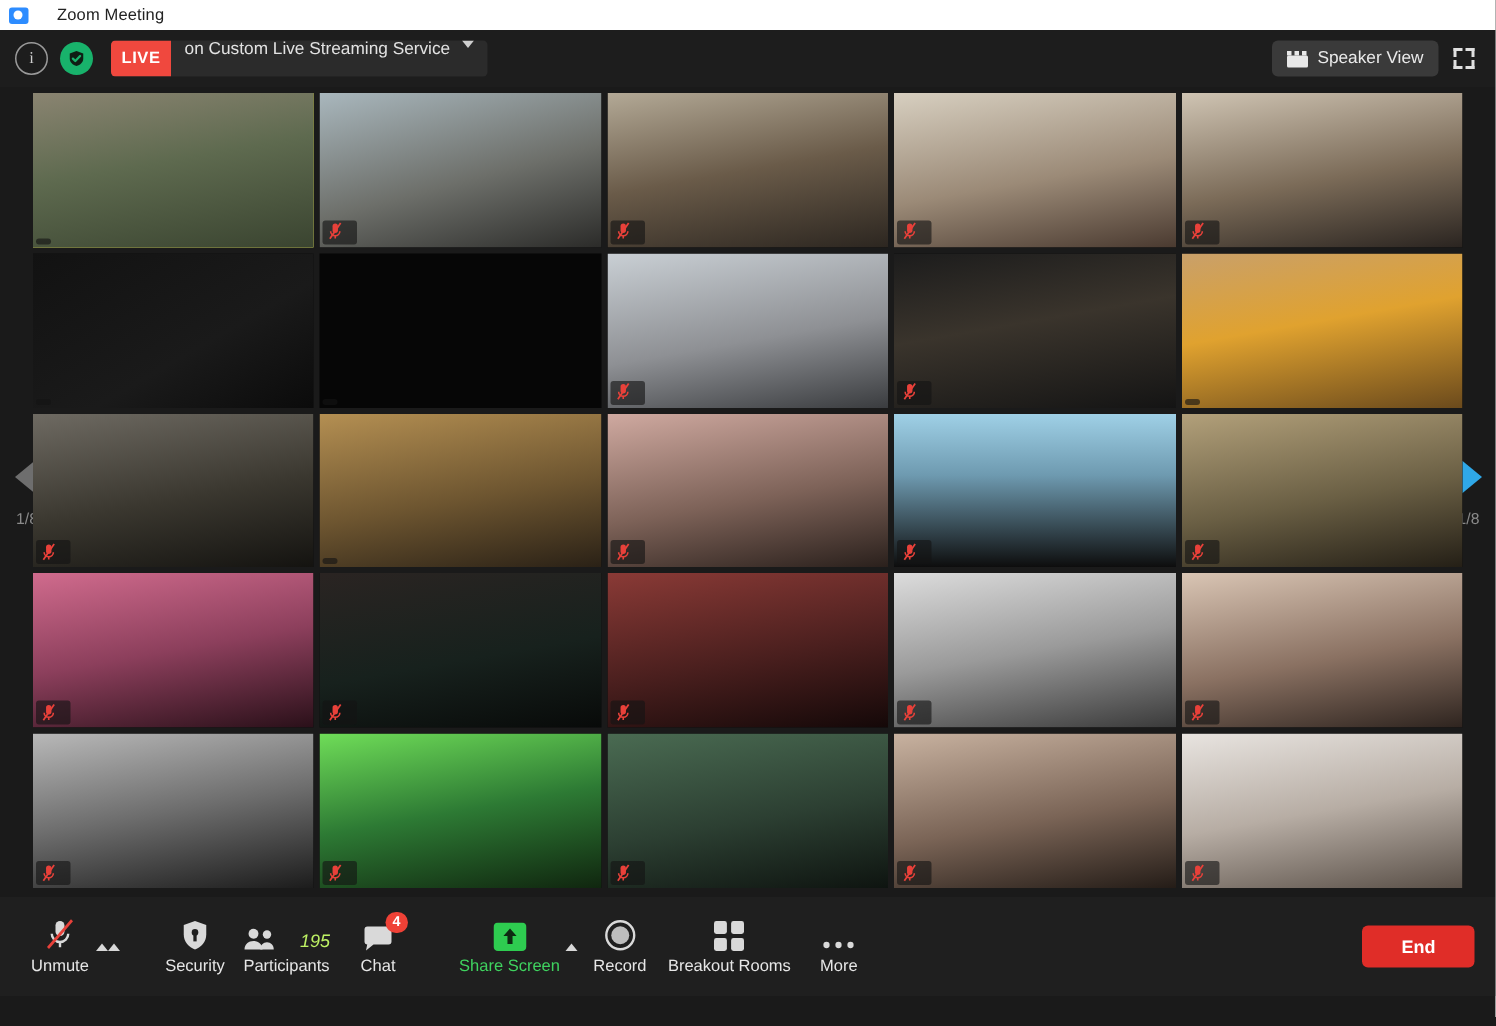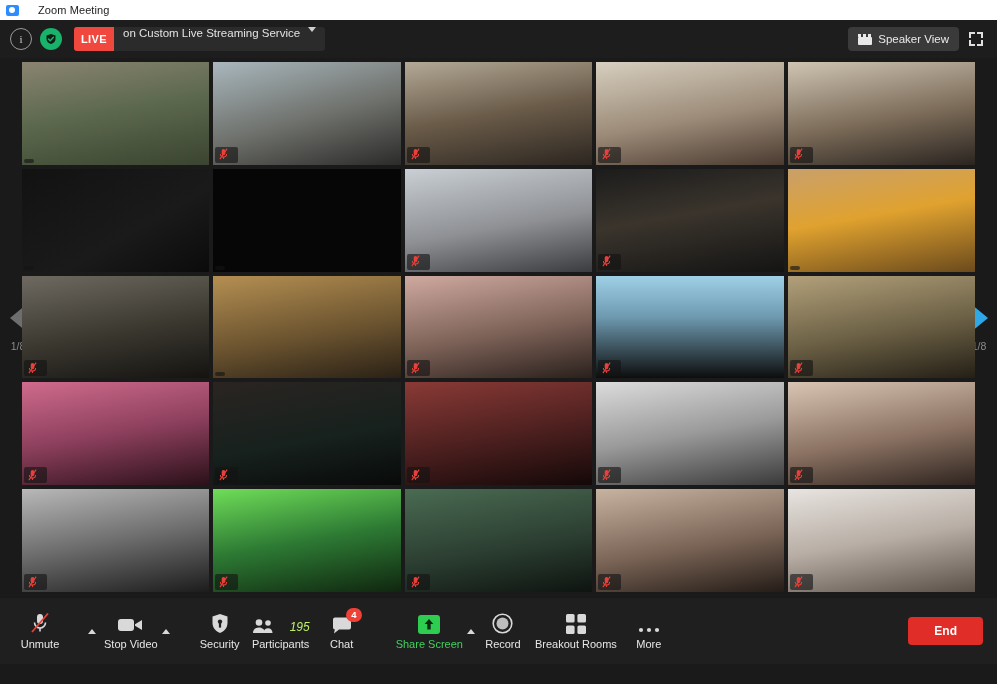--- a/index.html
+++ b/index.html
@@ -452,44 +452,35 @@
               <line x1="1" y1="12.2" x2="9" y2="0.6" stroke="#e8413a" stroke-width="1.3"></line>
             </svg>
             <span class="lbl"></span>
           </div>
         </div>
       </div>
   </div>
 
   <div class="toolbar">
     <div id="tools" style="display:flex;align-items:center;">
-        <div style="display: flex; align-items: center; gap: 24px;">
+        <div style="display: flex; align-items: center;">
           <div class="tool">
             <div class="ic">
               <svg width="20" height="22" viewBox="0 0 20 22">
                 <rect x="7" y="2" width="6" height="10" rx="3" fill="#d9d9d9"></rect>
                 <path d="M4.5 10.5a5.5 5.5 0 0 0 11 0" stroke="#d9d9d9" stroke-width="1.6" fill="none"></path>
                 <line x1="10" y1="16" x2="10" y2="19.5" stroke="#d9d9d9" stroke-width="1.6"></line>
                 <line x1="2" y1="20" x2="18" y2="1.5" stroke="#e8413a" stroke-width="1.8"></line>
               </svg>
             </div>
             <div class="tl">Unmute</div>
           </div>
           <div class="chev"></div>
         </div>
         <div style="display: flex; align-items: center;">
-          <div class="tool">
-            <div class="ic">
-              <svg width="26" height="18" viewBox="0 0 26 18">
-                <rect x="0" y="3" width="16" height="12" rx="3" fill="#d9d9d9"></rect>
-                <path d="M17 8.2 L24 4 V14 L17 9.8 Z" fill="#d9d9d9"></path>
-              </svg>
-            </div>
-            <div class="tl">Stop Video</div>
-          </div>
           <div class="chev"></div>
           <div class="sep"></div>
         </div>
         <div style="display: flex; align-items: flex-end;">
           <div class="tool">
             <div class="ic">
               <svg width="18" height="21" viewBox="0 0 18 21">
                 <path d="M9 1 L16.5 3.6 V10 C16.5 15 13 18.6 9 20 C5 18.6 1.5 15 1.5 10 V3.6 Z" fill="#d9d9d9"></path>
                 <circle cx="9" cy="8.6" r="2.2" fill="#1f1f1f"></circle>
                 <rect x="7.9" y="9.6" width="2.2" height="5" fill="#1f1f1f"></rect>

